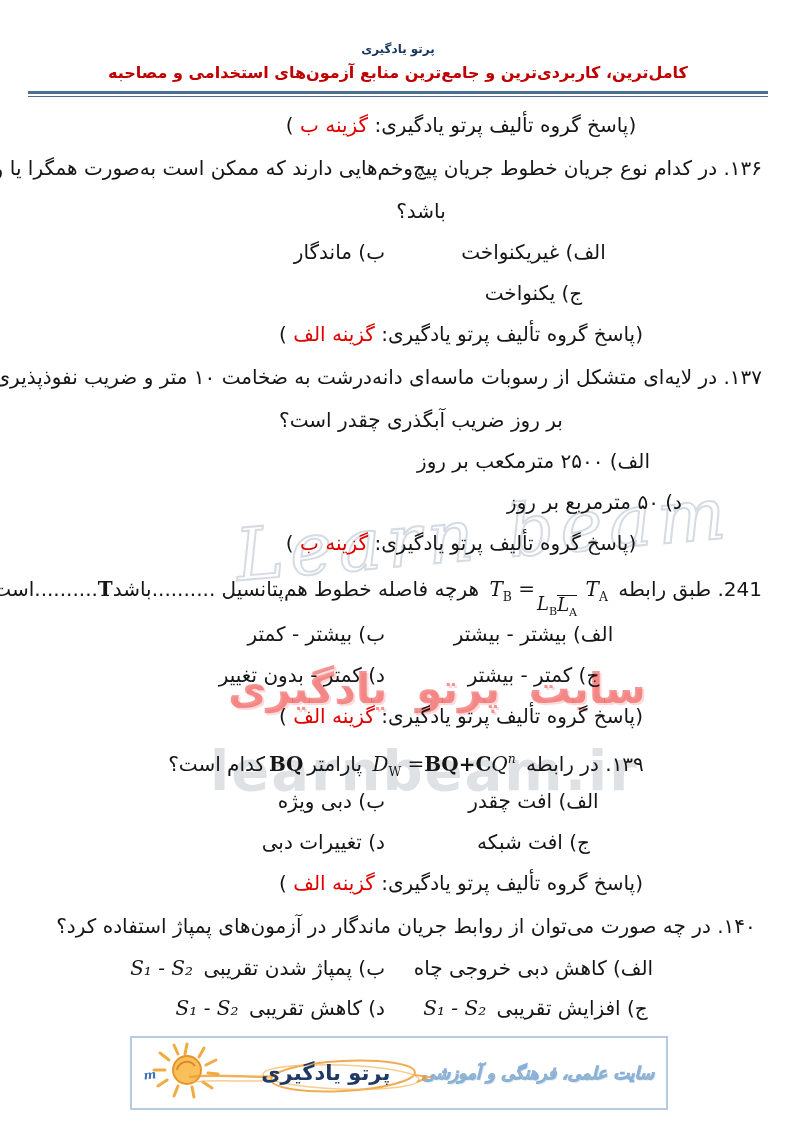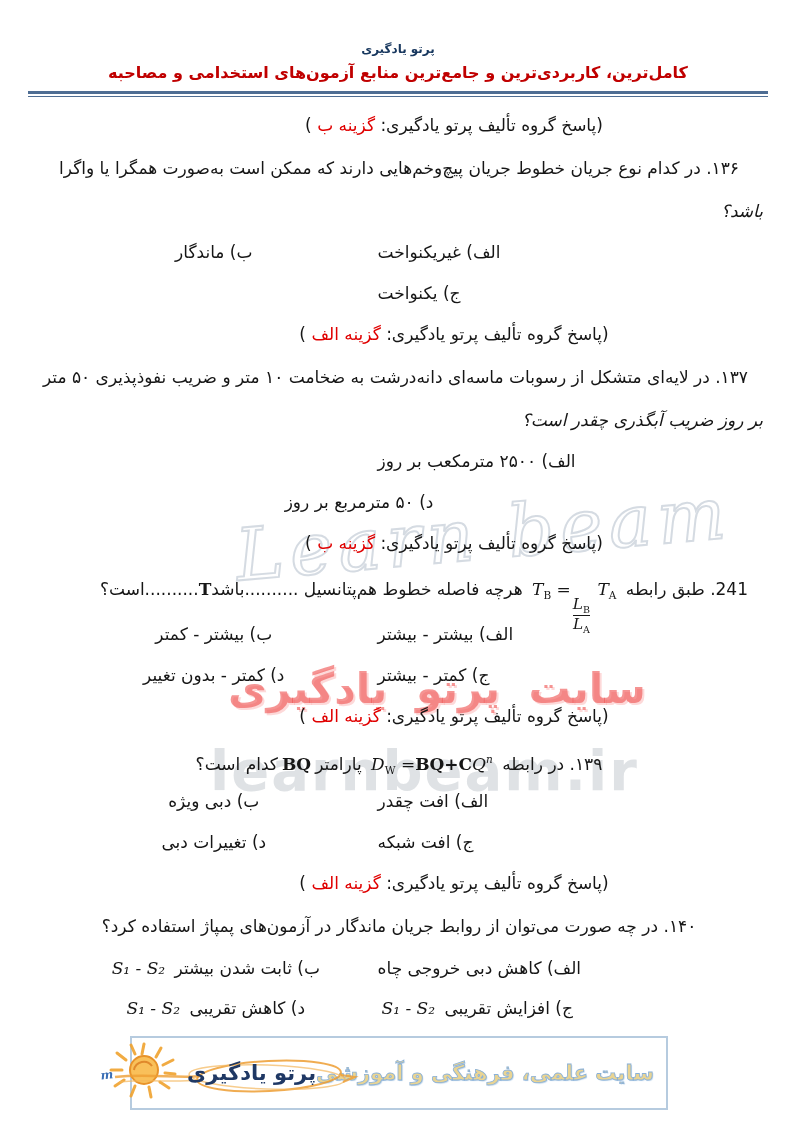--- a/index.html
+++ b/index.html
@@ -14,47 +14,47 @@
   .wm{position:absolute;z-index:0;pointer-events:none;}
   .wm-script{left:235px;top:492px;font-family:"DejaVu Serif",serif;font-style:italic;
              font-size:72px;letter-spacing:6px;transform:rotate(-5deg);
              color:rgba(255,255,255,.55);-webkit-text-stroke:2px rgba(145,160,180,.38);
              direction:ltr;white-space:nowrap;}
   .wm-red{left:228px;top:664px;font-size:42px;font-weight:bold;letter-spacing:3px;word-spacing:14px;
           color:rgba(239,83,80,.62);text-shadow:2px 2px 0 rgba(250,170,170,.45);white-space:nowrap;}
   .wm-domain{left:210px;top:738px;font-size:56px;font-weight:bold;letter-spacing:2px;direction:ltr;
              color:rgba(176,182,190,.40);text-shadow:1px 1px 0 rgba(255,255,255,.6);white-space:nowrap;}
   
-  .content{position:relative;z-index:1;padding:8px 48px 0 50px;font-size:17px;}
+  .content{position:relative;z-index:1;padding:8px 34px 0 50px;font-size:20px;}
   .row{white-space:nowrap;}
   .q1{height:44px;line-height:44px;text-align:center;}
-  .qc{height:42px;line-height:42px;position:relative;left:15px;font-style:italic;}
+  .qc{height:42px;line-height:42px;text-align:center;position:relative;left:15px;}
   .ans{height:41px;line-height:41px;text-align:center;position:relative;left:55px;}
   .ans .choice{color:#e00000;}
   .opts{height:41px;line-height:41px;display:flex;padding-right:80px;}
   .opts.tall{height:40px;line-height:40px;}
-  .opt-a{flex:0 0 47%;text-align:left;}
-  .opt-b{flex:1;text-align:center;}
+  .opt-a{flex:0 0 47%;text-align:center;}
+  .opt-b{flex:1;text-align:right;}
   .qf{height:50px;line-height:50px;text-align:right;}
   
   .frm{direction:ltr;unicode-bidi:isolate;font-family:"DejaVu Serif",serif;padding:0 4px;}
   .vr{font-style:italic;font-family:"DejaVu Serif",serif;}
   .frm sub{font-size:.62em;}
   .frm sup{font-size:.62em;font-style:italic;}
   .fb{font-weight:bold;font-style:normal;font-family:"DejaVu Serif",serif;}
-  .frac{display:inline-flex;flex-direction:column;text-align:center;vertical-align:-14px;
+  .frac{display:inline-flex;flex-direction:row;text-align:center;vertical-align:-14px;
         line-height:1.05;font-size:.9em;margin:0 2px;}
   .frac .den{border-top:1.5px solid #161616;}
   .tbold{font-weight:bold;font-family:"DejaVu Serif",serif;}
   
   .banner{position:absolute;z-index:2;left:130px;top:1036px;width:538px;height:74px;background:#fff;
           border:2px solid #b6cbdf;box-sizing:border-box;display:flex;align-items:center;
           justify-content:space-between;padding:0 12px;}
-  .b-desc{color:#e9d493;font-weight:bold;font-size:21px;-webkit-text-stroke:.8px #89b0d8;
-          text-shadow:1px 1px 1px #bcd4ea;white-space:nowrap;}
+  .b-desc{color:#e9d493;font-weight:bold;font-size:17px;-webkit-text-stroke:.8px #89b0d8;
+          text-shadow:1px 1px 1px #bcd4ea;white-space:nowrap;font-style:italic;}
   .b-brand{position:relative;color:#1f3864;font-weight:bold;font-size:21px;white-space:nowrap;}
   .b-brand svg{position:absolute;left:-78px;top:-8px;pointer-events:none;}
   .b-brand .txt{position:relative;}
 </style>
 </head>
 <body>
 
 <div class="page">
 
   <div class="wm">
@@ -148,21 +148,21 @@
       <span class="opt-a">ج) افت شبکه</span>
       <span class="opt-b">د) تغییرات دبی</span>
     </div>
     <div class="row ans">
       <span>(پاسخ گروه تألیف پرتو یادگیری: </span><span class="choice">گزینه الف</span><span> )</span>
     </div>
 
     <div class="row q1">۱۴۰. در چه صورت می‌توان از روابط جریان ماندگار در آزمون‌های پمپاژ استفاده کرد؟</div>
     <div class="row opts tall">
       <span class="opt-a">الف) کاهش دبی خروجی چاه</span>
-      <span class="opt-b"><span>ب) ثابت شدن بیشتر</span> <span class="frm vr">S₁ - S₂</span></span>
+      <span class="opt-b"><span>ب) پمپاژ شدن تقریبی</span> <span class="frm vr">S₁ - S₂</span></span>
     </div>
     <div class="row opts tall">
       <span class="opt-a"><span>ج) افزایش تقریبی</span> <span class="frm vr">S₁ - S₂</span></span>
       <span class="opt-b"><span>د) کاهش تقریبی</span> <span class="frm vr">S₁ - S₂</span></span>
     </div>
   </div>
 
   <div class="banner">
     <span class="b-desc">سایت علمی، فرهنگی و آموزشی</span>
     <span class="b-brand">

